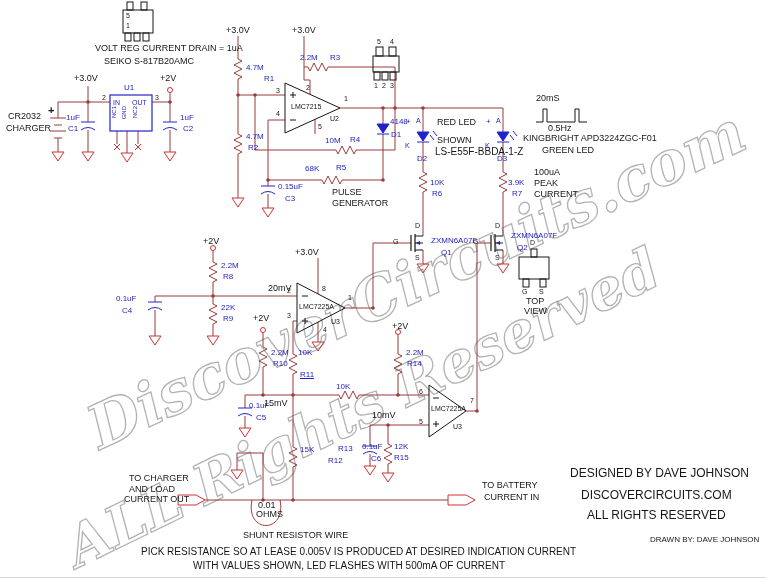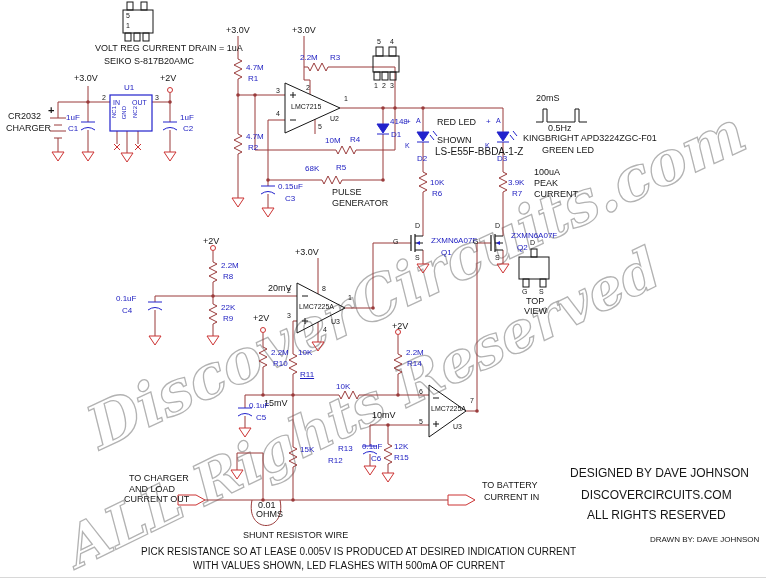--- a/index.html
+++ b/index.html
@@ -223,21 +223,21 @@
       <span class="lb c-plus" style="left: 48px; top: 105px;">+</span>
       <span class="lb c-note" style="left: 8px; top: 112px;">CR2032</span>
       <span class="lb c-note" style="left: 6px; top: 124px;">CHARGER</span>
       <span class="lb c-blue" style="left: 66px; top: 114px;">1uF</span>
       <span class="lb c-blue" style="left: 68px; top: 125px;">C1</span>
       <span class="lb c-blue" style="left: 180px; top: 114px;">1uF</span>
       <span class="lb c-blue" style="left: 183px; top: 125px;">C2</span>
       <span class="lb c-note" style="left: 226px; top: 26px;">+3.0V</span>
       <span class="lb c-note" style="left: 292px; top: 26px;">+3.0V</span>
       <span class="lb c-blue" style="left: 246px; top: 64px;">4.7M</span>
-      <span class="lb c-blue" style="left: 248px; top: 75px;">R1</span>
+      <span class="lb c-blue" style="left: 264px; top: 75px;">R1</span>
       <span class="lb c-blue" style="left: 246px; top: 133px;">4.7M</span>
       <span class="lb c-blue" style="left: 248px; top: 144px;">R2</span>
       <span class="lb c-blue" style="left: 300px; top: 54px;">2.2M</span>
       <span class="lb c-blue" style="left: 330px; top: 54px;">R3</span>
       <span class="lb c-pin" style="left: 276px; top: 87px;">3</span>
       <span class="lb c-pin" style="left: 306px; top: 84px;">2</span>
       <span class="lb c-pin" style="left: 276px; top: 110px;">4</span>
       <span class="lb c-pin" style="left: 318px; top: 123px;">5</span>
       <span class="lb c-pin" style="left: 344px; top: 95px;">1</span>
       <span class="lb c-icname" style="left: 291px; top: 103px;">LMC7215</span>

